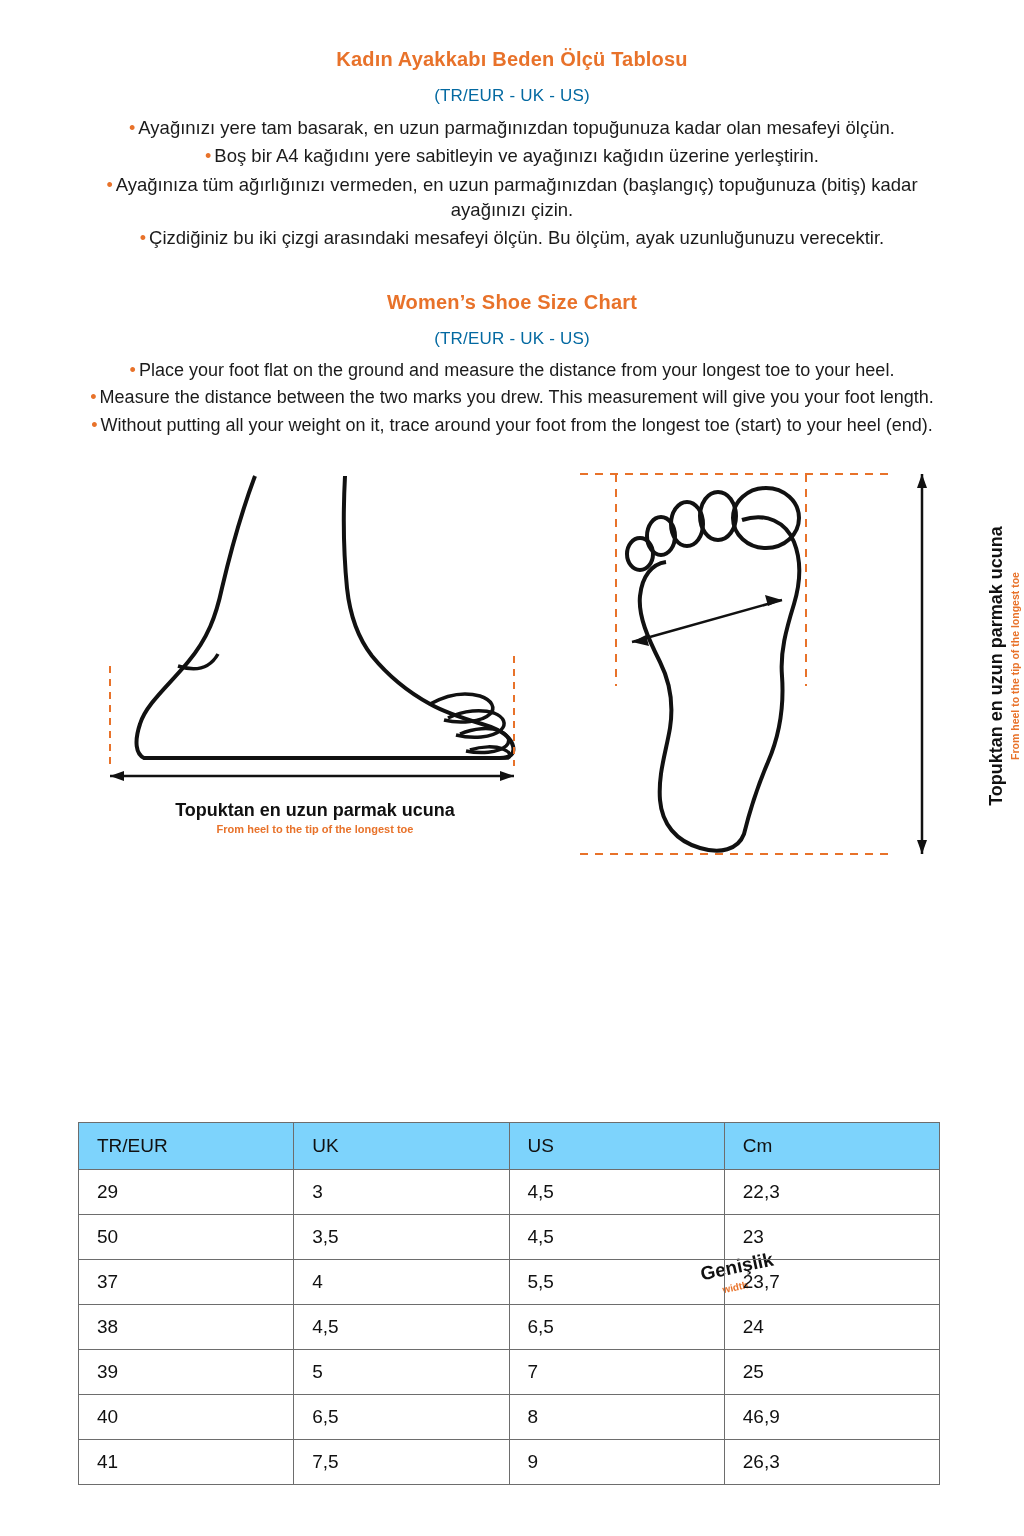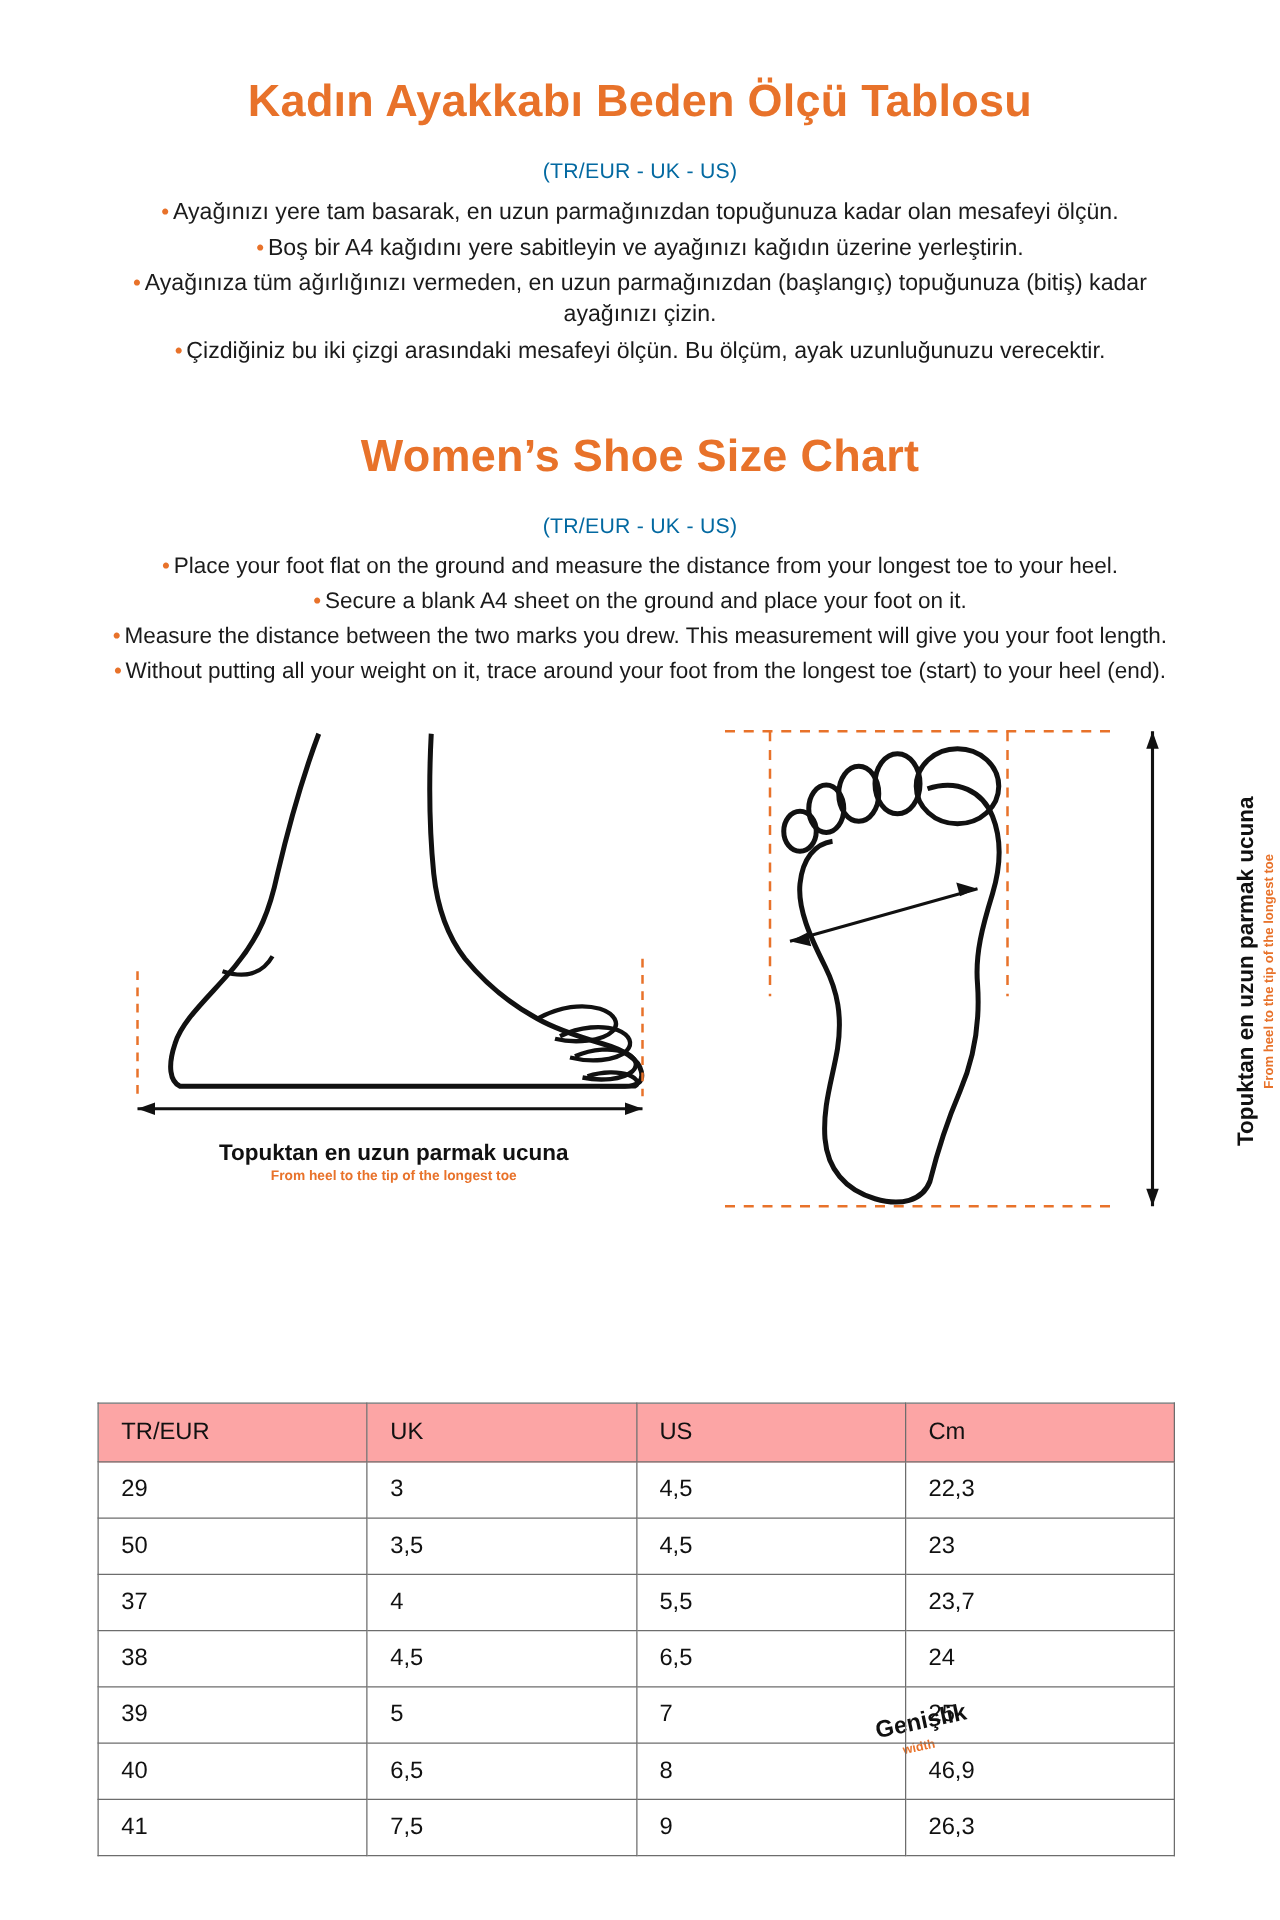--- a/index.html
+++ b/index.html
@@ -21,21 +21,21 @@
     width: 1024px;
     height: 1536px;
     box-sizing: border-box;
     padding: 34px 40px 0 40px;
   }
 
   
   .title {
     text-align: center;
     color: #e8722a;
-    font-size: 36px;
+    font-size: 20px;
     font-weight: bold;
     letter-spacing: .2px;
     line-height: 1.25;
   }
   .subtitle {
     text-align: center;
     color: #0369a1;
     font-size: 17px;
     font-weight: normal;
     margin-top: 4px;
@@ -157,21 +157,21 @@
   table.size-table td {
     border: 1px solid #6d6d6d;
     height: 44px;
     padding: 0 0 0 18px;
     font-size: 19px;
     text-align: left;
     font-weight: normal;
     color: #111;
   }
   table.size-table thead th {
-    background: #fca5a5;
+    background: #7dd3fc;
     font-size: 19px;
     height: 46px;
   }
 </style>
 </head>
 <body>
 
 <div class="page">
 
   <h1 class="title">Kadın Ayakkabı Beden Ölçü Tablosu</h1>
@@ -184,21 +184,20 @@
     <p class="bullet"><span class="dot">•</span><span>Çizdiğiniz bu iki çizgi arasındaki mesafeyi ölçün. Bu ölçüm, ayak uzunluğunuzu verecektir.</span></p>
   </div>
 
   <div class="section-gap-1"></div>
 
   <h1 class="title">Women’s Shoe Size Chart</h1>
   <div class="subtitle">(TR/EUR - UK - US)</div>
 
   <div class="bullets">
     <p class="bullet en"><span class="dot">•</span><span>Place your foot flat on the ground and measure the distance from your longest toe to your heel.</span></p>
-    <p class="bullet en"><span class="dot">•</span><span>Secure a blank A4 sheet on the ground and place your foot on it.</span></p>
     <p class="bullet en"><span class="dot">•</span><span>Measure the distance between the two marks you drew. This measurement will give you your foot length.</span></p>
     <p class="bullet en"><span class="dot">•</span><span>Without putting all your weight on it, trace around your foot from the longest toe (start) to your heel (end).</span></p>
   </div>
 
   <div class="figures">
 
     <div class="fig-side">
       <svg width="430" height="330" viewBox="0 0 430 330">
 
         <path d="M155 10 C140 50 130 88 122 122 C116 150 108 172 88 196

